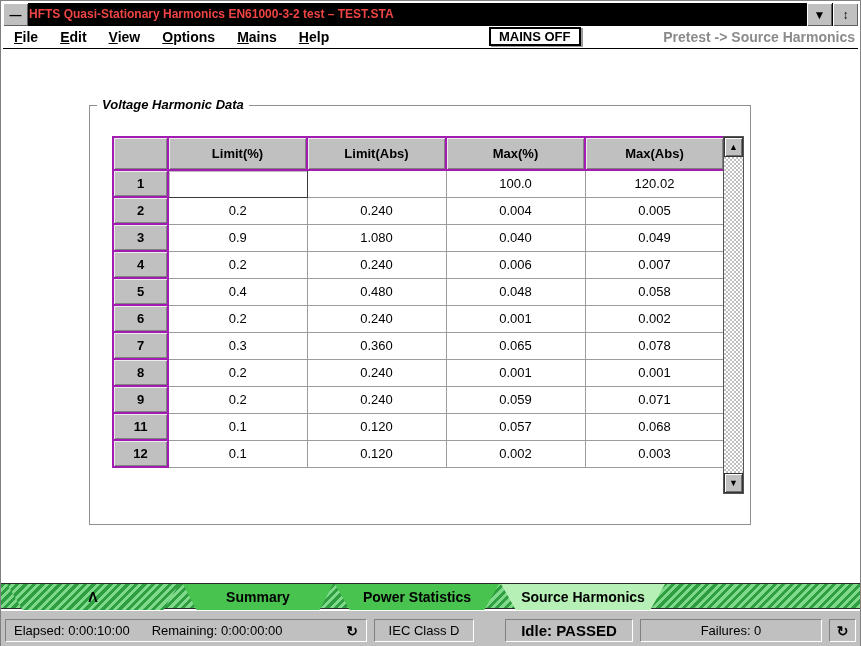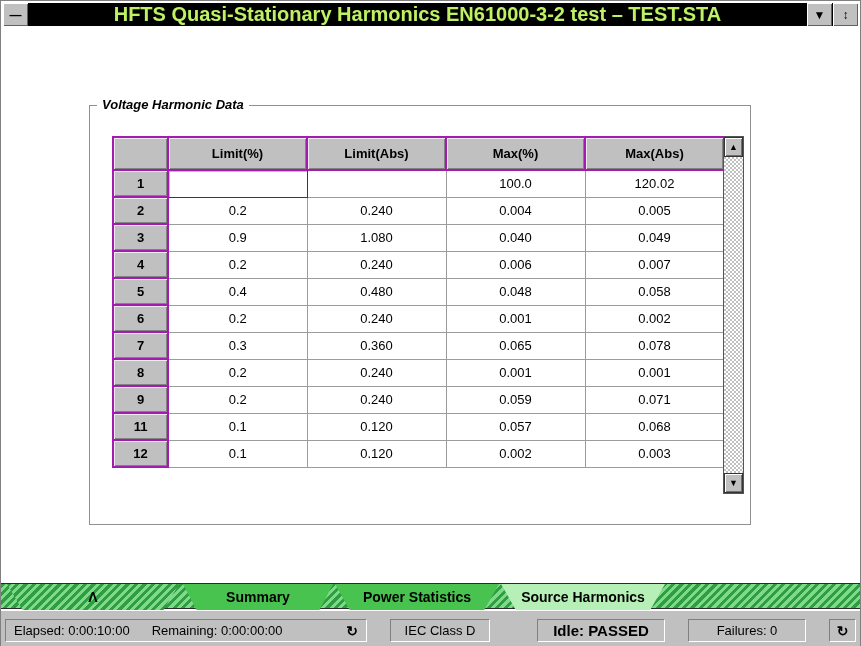--- a/index.html
+++ b/index.html
@@ -11,21 +11,21 @@
   .app { position:absolute; inset:0; border:1px solid #808080; background:#fff; }
 
   
   .titlebar { position:absolute; left:2px; top:2px; right:2px; height:23px; background:#000; display:flex; align-items:stretch; }
   .sysbox, .ctrlbox {
     width:26px; background:#c0c0c0; display:flex; align-items:center; justify-content:center;
     font-weight:bold; font-size:12px; box-shadow: inset 1px 1px 0 #fff, inset -1px -1px 0 #606060;
   }
   .sysbox { border-right:1px solid #000; }
   .ctrlbox { border-left:1px solid #000; }
-  .title-text { flex:1; text-align:center; color:#bef264; font-weight:bold; font-size:20px; line-height:23px;
+  .title-text { flex:1; text-align:left; color:#ef4444; font-weight:bold; font-size:12px; line-height:23px;
     white-space:nowrap; overflow:hidden; }
 
   
   .menubar { position:absolute; left:2px; top:25px; right:2px; height:23px; background:#fff;
     border-bottom:1px solid #000; display:flex; align-items:center; }
   .menu-item { padding:2px 11px; font-size:14px; font-weight:bold; cursor:default; }
   .menu-item::first-letter { text-decoration:underline; }
   .mains-off { position:absolute; left:486px; top:1px; height:19px; border:2px solid #000; background:#fff;
     box-shadow:2px 1px 0 #9a9a9a; font-weight:bold; font-size:13px; padding:0 8px; display:flex; align-items:center; }
   .pretest { position:absolute; right:3px; top:3px; font-size:14px; font-weight:bold; color:#8b8b8b; white-space:nowrap; }
@@ -66,21 +66,21 @@
     background:repeating-linear-gradient(135deg,#2f9e40 0 3px,#7fd98b 3px 6px);
     border-top:1px solid #2a2a2a; border-bottom:1px solid #2a2a2a; }
   .tab { position:absolute; top:0; height:26px; display:flex; align-items:center; justify-content:center;
     font-size:14px; font-weight:bold; background:#49c34f; cursor:default;
     clip-path:polygon(0 0, 100% 0, 91% 100%, 9% 100%); }
   .tab.striped { background:repeating-linear-gradient(135deg,#2f9e40 0 3px,#7fd98b 3px 6px); }
   .tab.active { background:#b6f0b6; }
 
   
   .bottombar { position:absolute; left:0; right:0; top:609px; height:37px; background:#c0c0c0; border-top:1px solid #fff; }
-  .statusbar { display:flex; align-items:center; gap:23px; padding:0 4px; margin-top:8px; }
+  .statusbar { display:flex; align-items:center; gap:7px; padding:0 4px; margin-top:8px; }
   .panel { border:1px solid; border-color:#808080 #fff #fff #808080; height:23px;
     display:flex; align-items:center; padding:0 8px; font-size:13px; background:#c0c0c0; white-space:nowrap; }
   .panel-timing { width:362px; gap:22px; }
   .panel-class { width:100px; justify-content:center; }
   .panel-state { width:128px; justify-content:center; font-weight:bold; font-size:15px;margin-left:24px; }
   .panel-failures { flex:1; justify-content:center; }
   .panel-refresh { width:27px; justify-content:center; }
   .refresh-glyph { font-size:14px; font-weight:bold; margin-left:auto; }
   .panel-refresh .refresh-glyph { margin-left:0; }
 </style>
@@ -95,20 +95,30 @@
     </div>
     <div class="title-text">HFTS Quasi-Stationary Harmonics EN61000-3-2 test – TEST.STA</div>
     <div class="ctrlbox">
       <span>▼</span>
     </div>
     <div class="ctrlbox">
       <span>↕</span>
     </div>
   </div>
 
+  <div class="menubar">
+    <span class="menu-item">File</span>
+    <span class="menu-item">Edit</span>
+    <span class="menu-item">View</span>
+    <span class="menu-item">Options</span>
+    <span class="menu-item">Mains</span>
+    <span class="menu-item">Help</span>
+    <span class="mains-off">MAINS OFF</span>
+    <span class="pretest">Pretest -&gt; Source Harmonics</span>
+  </div>
 
   <div class="client">
     <div class="groupbox">
       <span class="groupbox-label">Voltage Harmonic Data</span>
 
       <table class="grid">
         <colgroup>
           <col style="width:55px">
             <col style="width:139px">
             <col style="width:139px">

